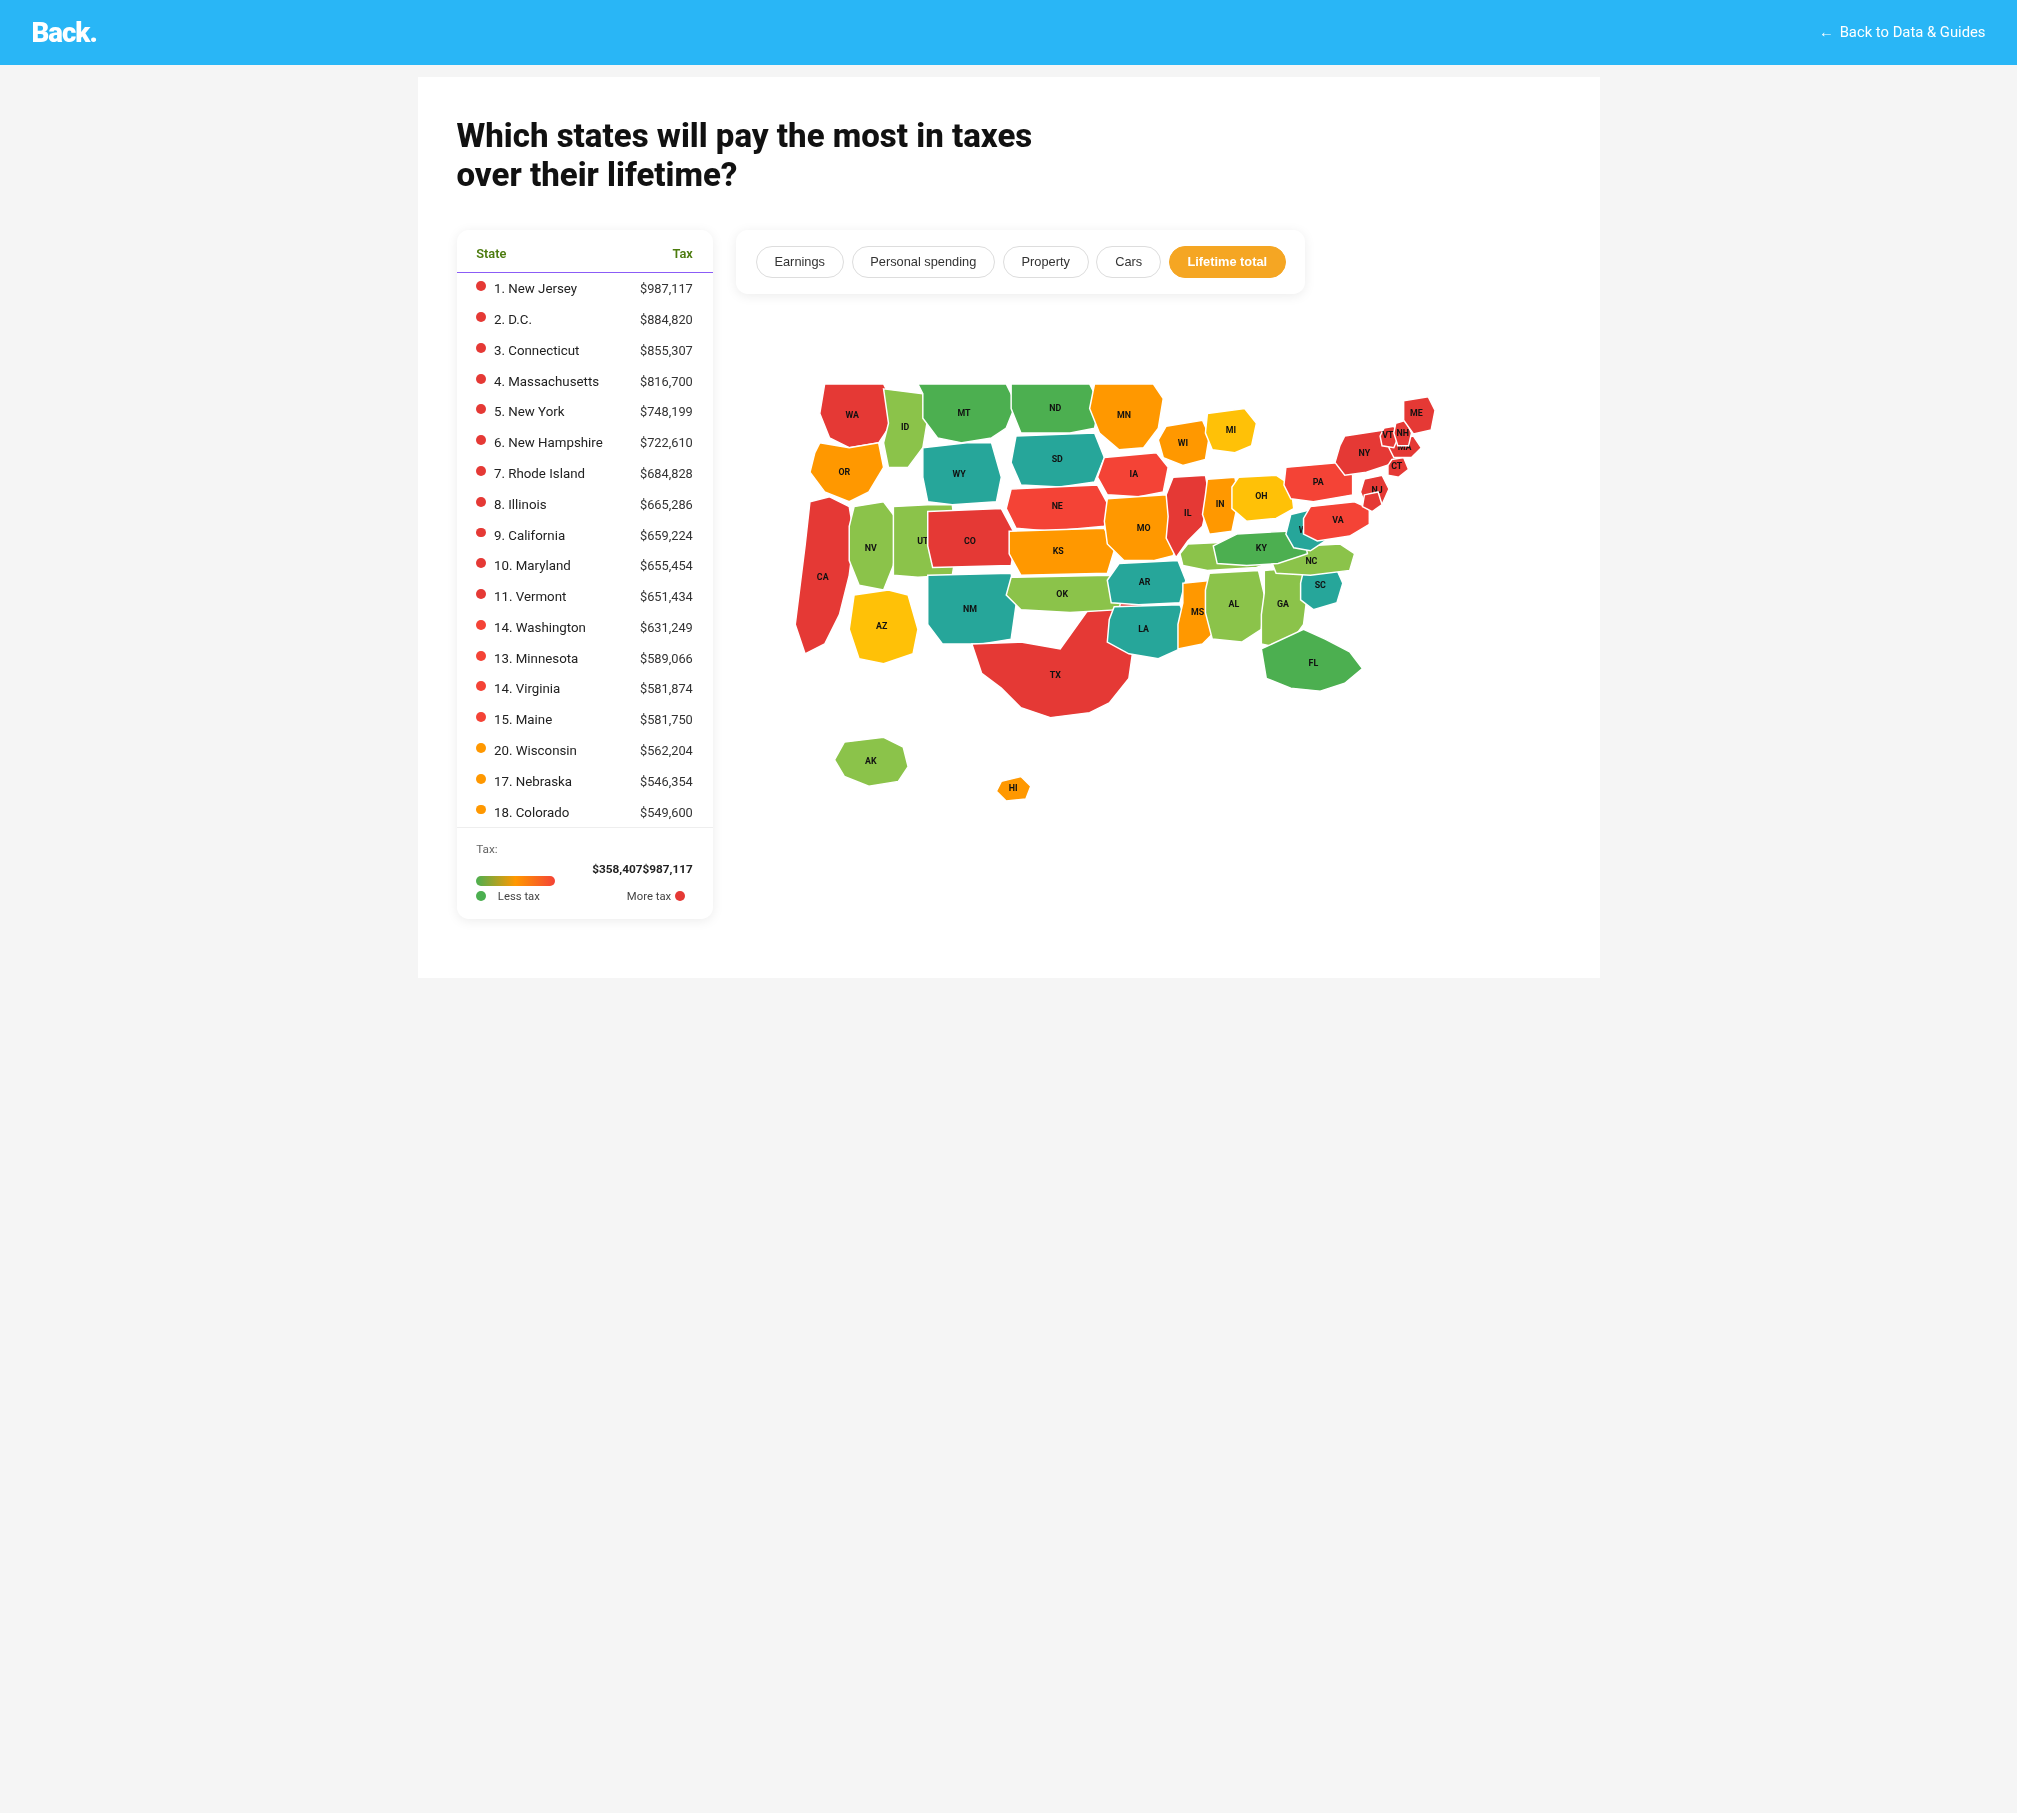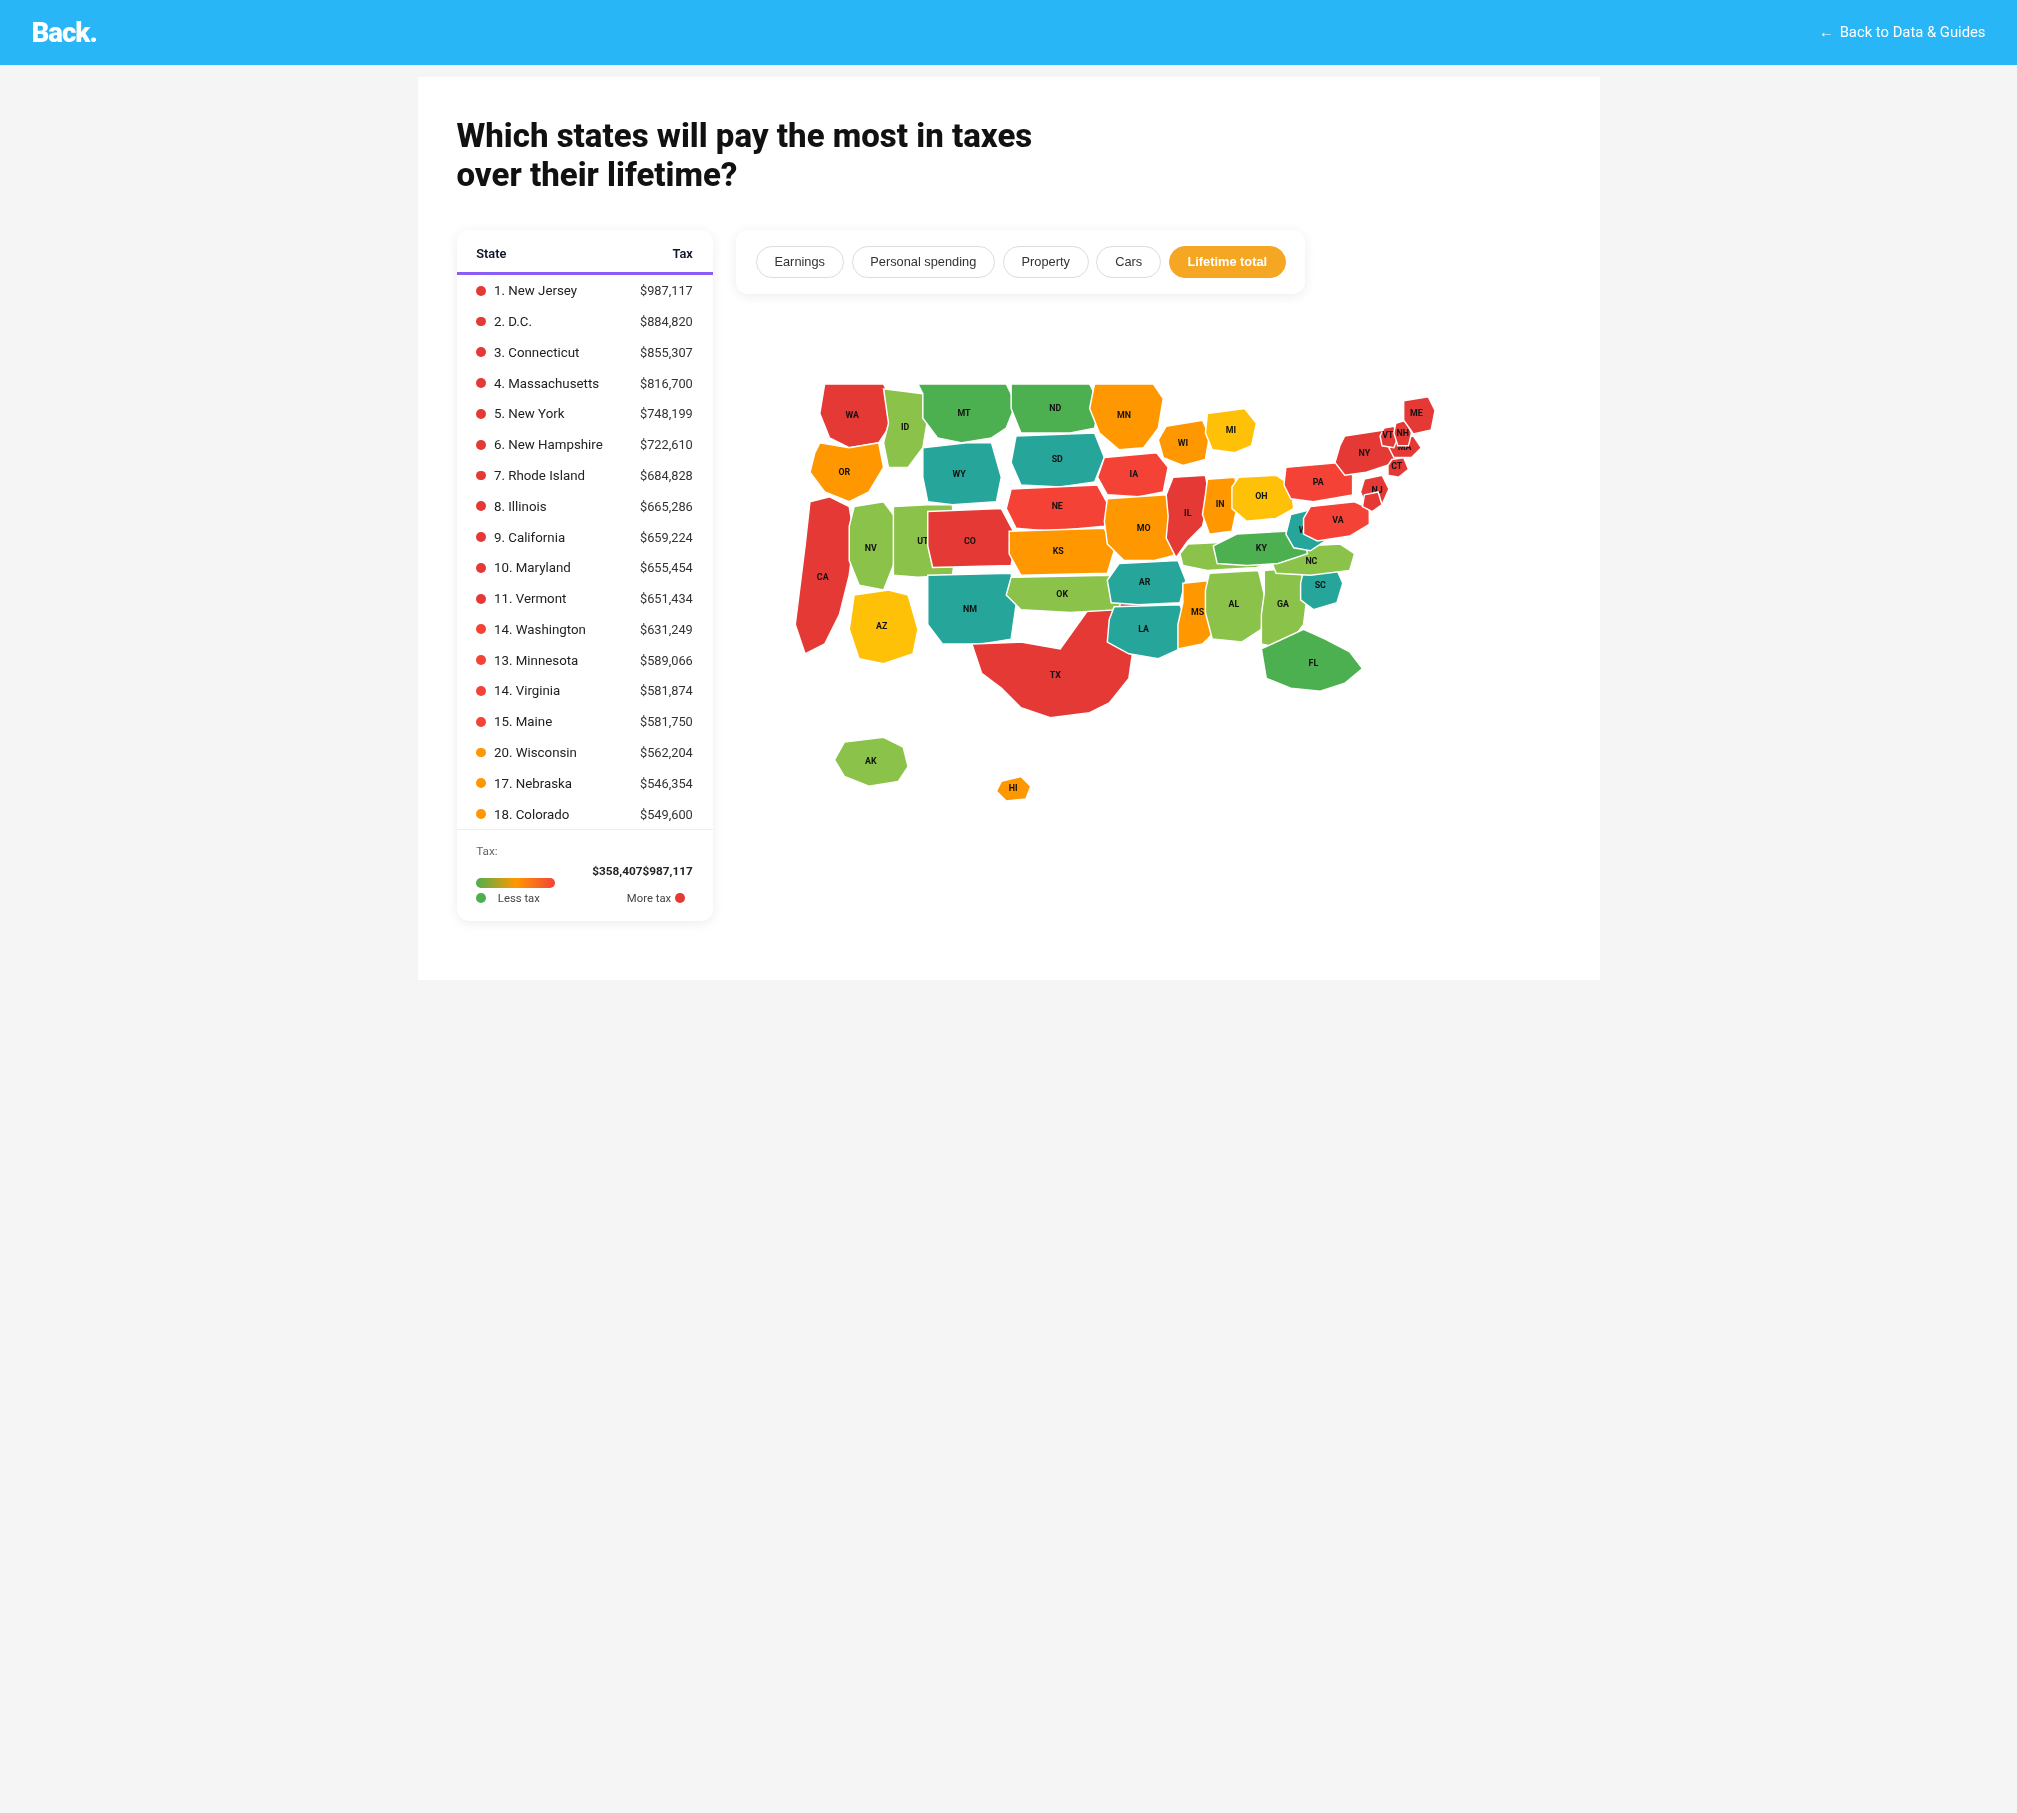--- a/index.html
+++ b/index.html
@@ -61,32 +61,31 @@
       display: flex;
       flex-direction: column;
     }
 
     .sidebar-header {
       display: flex;
       justify-content: space-between;
       padding: 0 19.7px 11.8px;
       font-size: 12.8px;
       font-weight: 600;
-      color: #0f172a;
-      border-bottom: 3px solid #8b5cf6;
+      color: #4d7c0f;
+      border-bottom: 1px solid #8b5cf6;
     }
 
     .sidebar-list {
       overflow-y: auto;
       flex: 1;
     }
 
     .sidebar-item {
       display: flex;
-      align-items: center;
       padding: 7.9px 19.7px;
       font-size: 13.3px;
       color: #222;
     }
 
     .dot {
       width: 9.9px;
       height: 9.9px;
       border-radius: 50%;
       margin-right: 7.9px;

